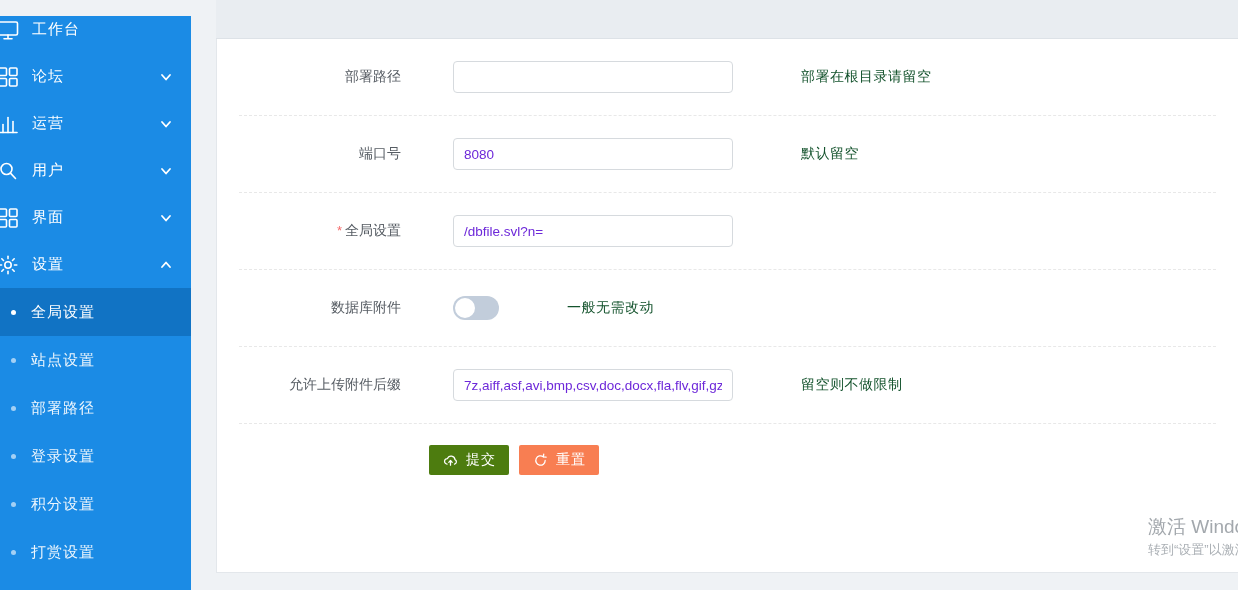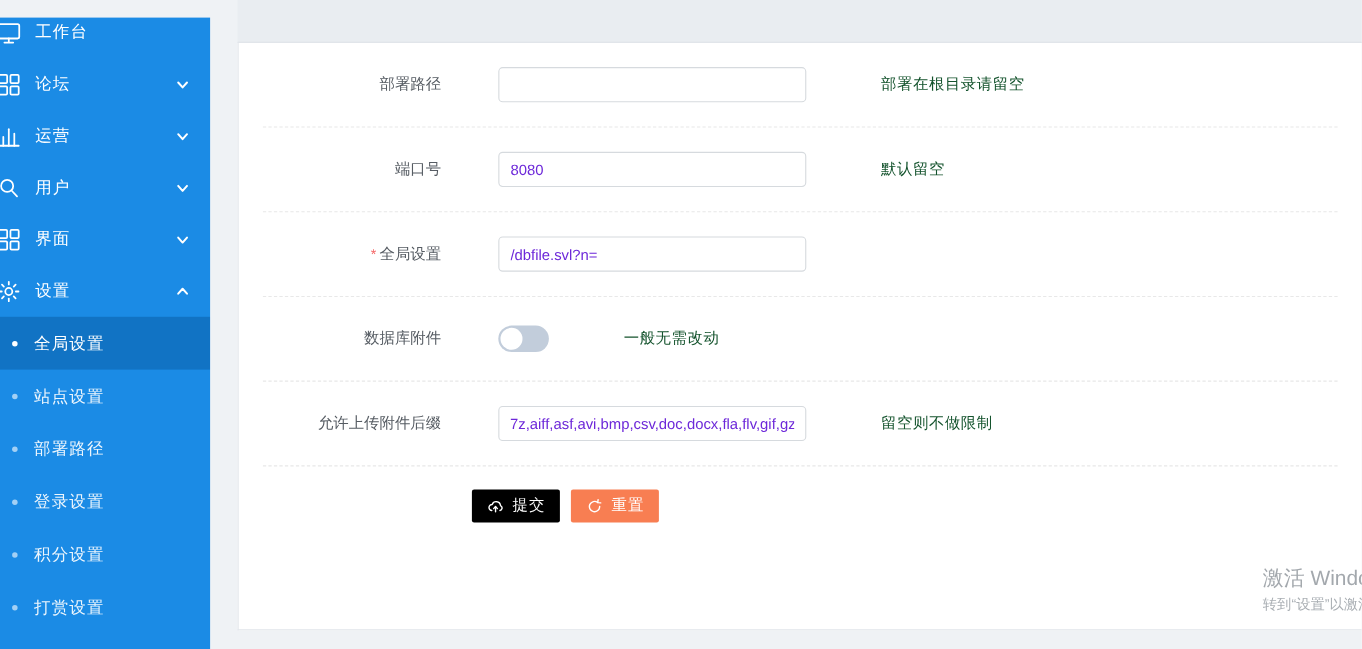--- a/index.html
+++ b/index.html
@@ -74,21 +74,21 @@
   }
 
   .btn-row { height:72px; display:flex; align-items:center; padding-left:190px; margin:0 22px; }
   .btn {
     height:30px; padding:0 13px; display:inline-flex; align-items:center; gap:7px;
     color:#fff; font-size:14px; border:none; border-radius:2px; cursor:pointer;
     font-family:"Liberation Sans", sans-serif; letter-spacing:1px;
   }
   .btn svg { width:17px; height:17px; display:block; }
   .btn svg * { stroke:#fff; stroke-width:1.5; fill:none; stroke-linecap:round; stroke-linejoin:round; }
-  .btn-submit { background:#000000; margin-right:10px; }
+  .btn-submit { background:#4d7c0f; margin-right:10px; }
   .btn-reset  { background:#f87e52; }
 
   
   .watermark {
     position:absolute; left:1148px; top:514px; z-index:3;
     color:#a3a8ad; white-space:nowrap; pointer-events:none;
   }
   .watermark .wm1 { font-size:19px; line-height:26px; }
   .watermark .wm2 { font-size:13px; line-height:20px; color:#aaafb4; }
 </style>

